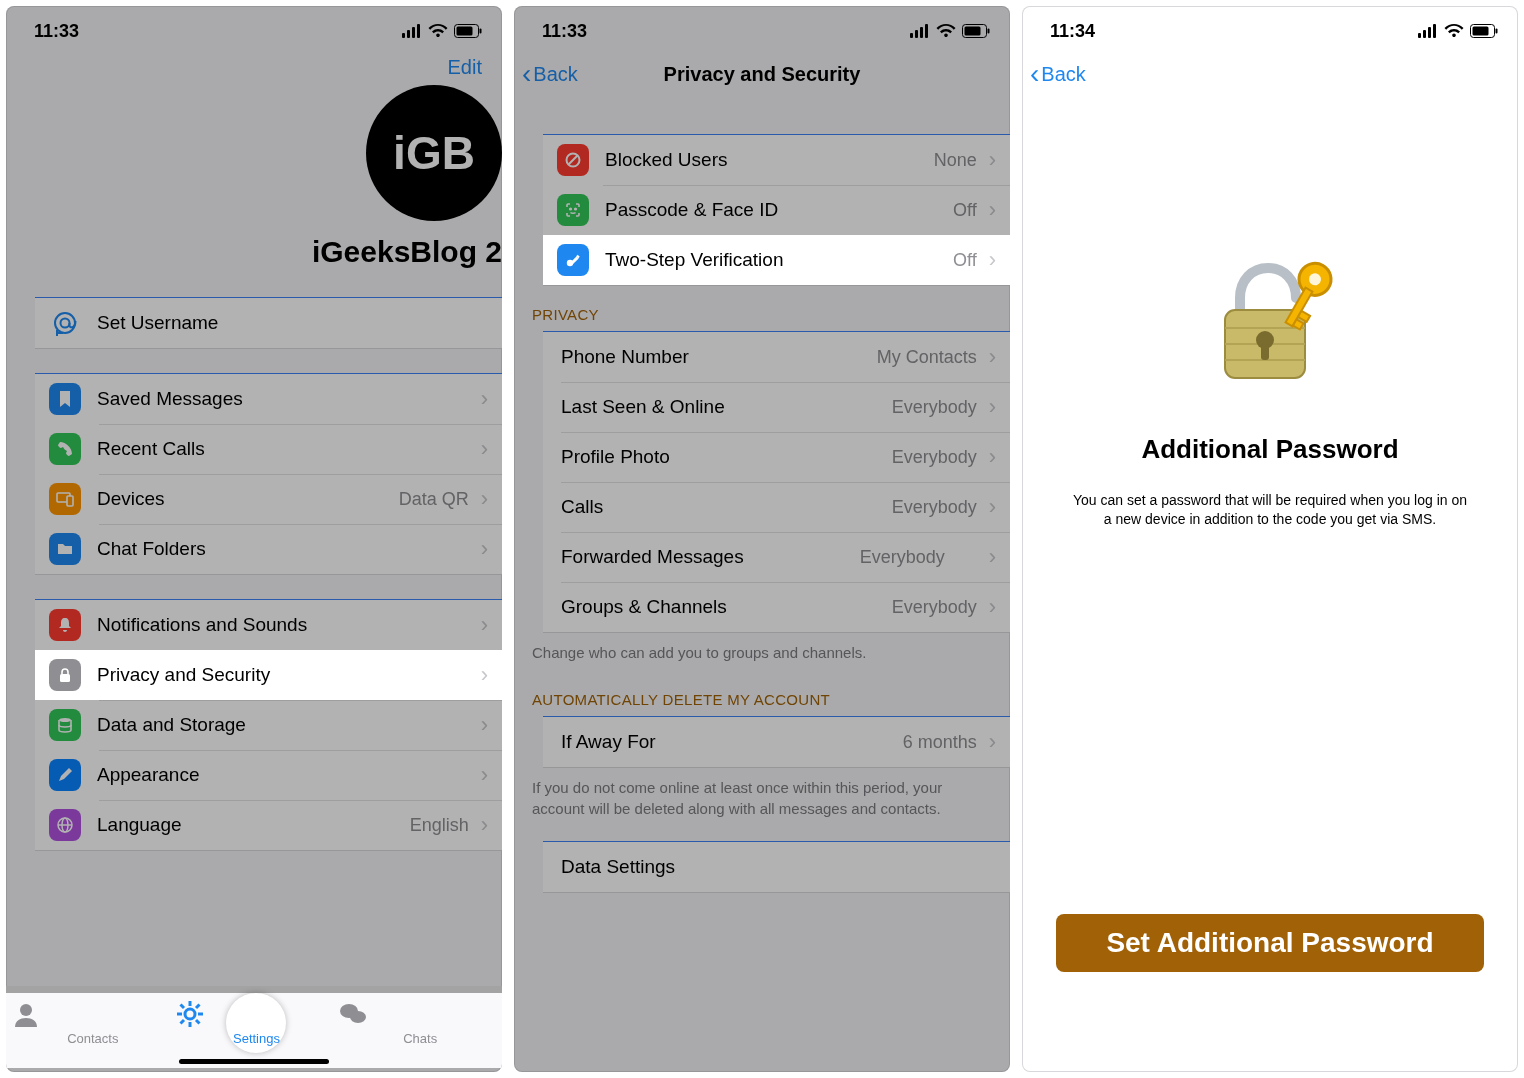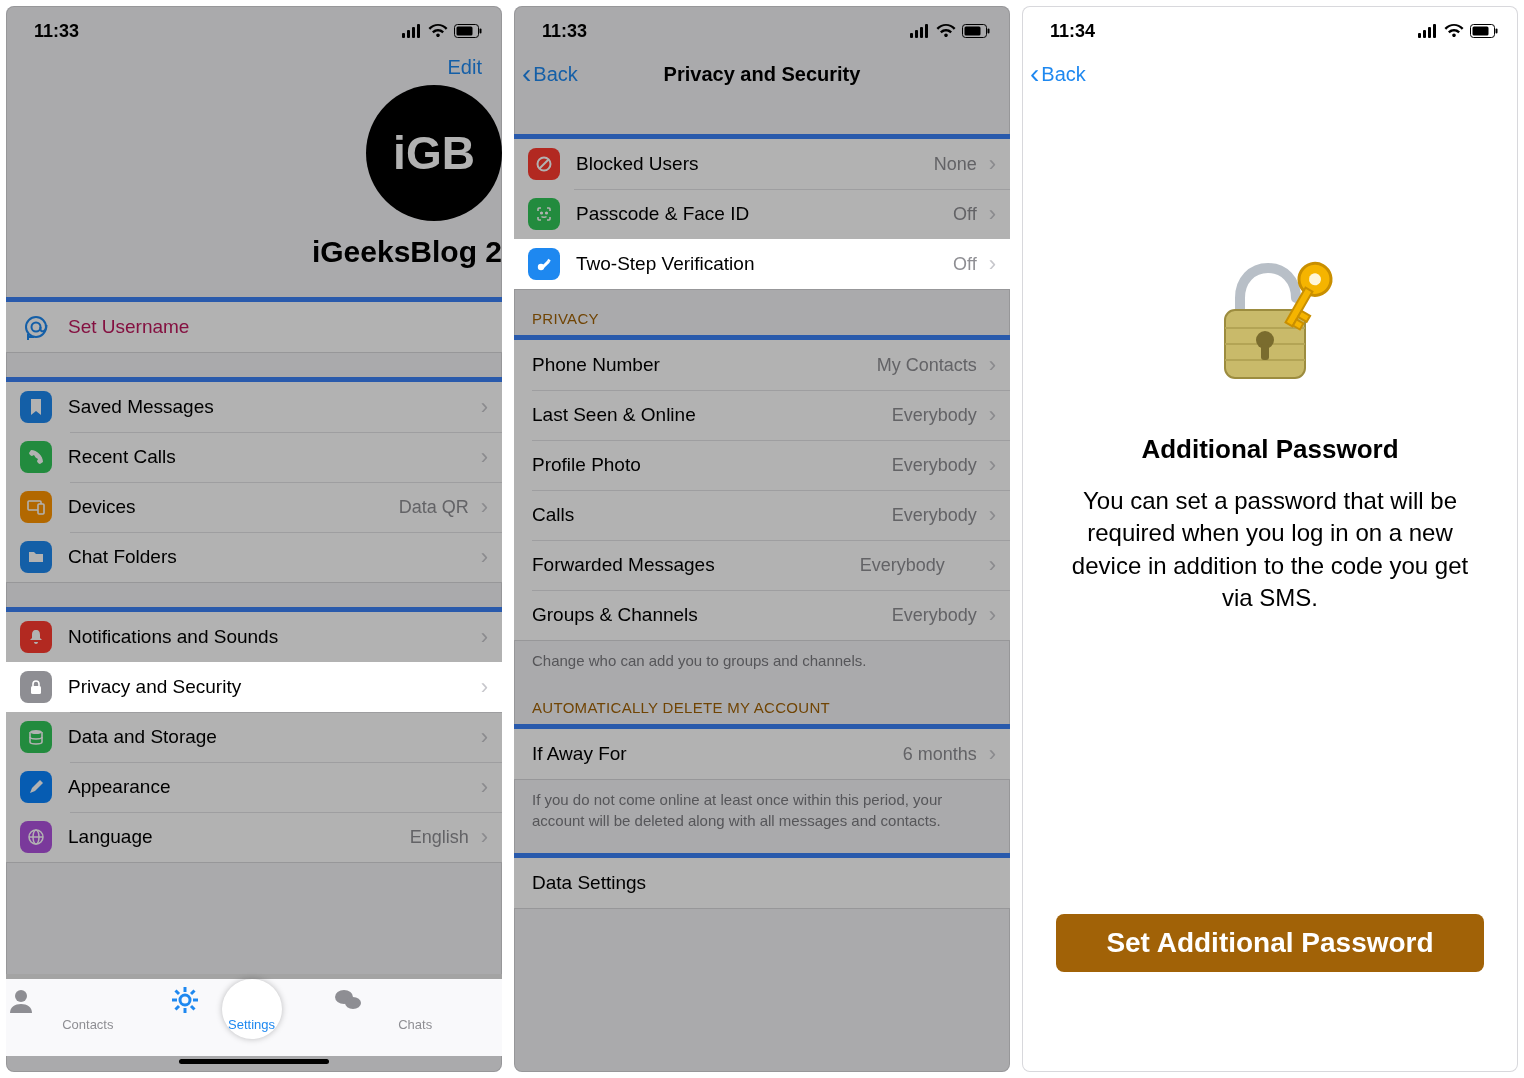--- a/index.html
+++ b/index.html
@@ -10,28 +10,28 @@
   .statusbar { display:flex; align-items:center; justify-content:space-between; padding: 10px 20px 4px 28px; font-size:18px; font-weight:600; color:#000; height:44px; }
   .status-icons { display:flex; align-items:center; gap:6px; }
   .chevron { color:#c7c7cc; font-size:22px; font-weight:300; }
 
   
   .s1-nav { display:flex; justify-content:flex-end; padding: 6px 20px 6px 20px; }
   .s1-nav a { color:#1e88f0; font-size:20px; }
   .profile-block { text-align:right; padding: 0 0 28px 0; }
   .avatar { width:136px; height:136px; border-radius:50%; background:#000; color:#fff; display:inline-flex; align-items:center; justify-content:center; font-size:46px; font-weight:900; }
   .profile-name { font-size:30px; font-weight:600; margin-top:14px; }
-  .section { background:#fff; border-top:5px solid #3b82f6; border-bottom:1px solid #d8d8dc; }
+  .section { background:#fff; border-top:1px solid #3b82f6; border-bottom:1px solid #d8d8dc;margin-left:29px; }
   .row { display:flex; align-items:center; height:50px; padding:0 14px 0 14px; position:relative; }
   .row + .row::before { content:""; position:absolute; top:0; left:64px; right:0; height:1px; background:#e2e2e6; }
   .icn { width:32px; height:32px; border-radius:8px; display:flex; align-items:center; justify-content:center; color:#fff; margin-right:16px; flex:none; }
   .row-label { flex:1; font-size:19px; color:#000; text-align:left; }
   .row-detail { color:#8e8e93; font-size:18px; margin-right:8px; }
   .gap { height:24px; }
-  .tabbar { position:absolute; bottom:16px; left:0; right:0; height:82px; background:#f9f9fb; border-top:5px solid #a3a3a3; display:flex; justify-content:flex-start; align-items:flex-start; padding-top:6px; z-index:5; }
+  .tabbar { position:absolute; bottom:4px; left:0; right:0; height:82px; background:#f9f9fb; border-top:7px solid #a3a3a3; display:flex; justify-content:flex-end; align-items:flex-start; padding-top:6px; z-index:5; }
   .tabitem { text-align:center; color:#8e8e93; font-size:13px; width:33%; }
   .tabitem .ticon { font-size:30px; height:32px; }
   .tab-active-circle { position:relative; }
   .tab-active-circle::before { content:""; position:absolute; width:60px; height:60px; background:#fff; border-radius:50%; left:50%; top:-6px; transform:translateX(-50%); box-shadow:0 0 6px rgba(0,0,0,0.25); }
   .tab-active-circle .ticon, .tab-active-circle .tlabel { position:relative; color:#1e88f0; }
   .home-indicator { position:absolute; bottom:8px; left:50%; transform:translateX(-50%); width:150px; height:5px; border-radius:3px; background:#000; z-index:6; }
   .highlight { position:relative; z-index:5; background:#fff; }
   .highlight::before { display:none; }
 
   
@@ -46,21 +46,21 @@
   .s2 .row.no-icon .row-label { margin-left:0; }
   .s2 .row.no-icon + .row.no-icon::before { left:18px; }
   .row .chevron { margin-left:4px; }
   .row.with-icon + .row.with-icon::before { left:60px; }
 
   
   .s3 { background:#fff; }
   .s3-nav { display:flex; align-items:center; height:48px; padding:0 8px; }
   .hero { text-align:center; padding: 150px 40px 0 40px; }
   .hero-title { font-size:26px; font-weight:700; margin-top:32px; }
-  .hero-desc { font-size:24px; color:#000; margin-top:20px; line-height:1.35; padding:0 6px; }
+  .hero-desc { font-size:14px; color:#000; margin-top:26px; line-height:1.35; padding:0 6px; }
   .cta-wrap { position:absolute; bottom:100px; left:0; right:0; padding:0 34px; }
   .cta { width:100%; height:58px; border:none; border-radius:8px; background:#a16207; color:#fff; font-size:28px; font-weight:600; }
 
   
   svg { display:block; }
 
   
   .lock-illus { display:inline-block; position:relative; width:150px; height:150px; }
 </style>
 </head>
@@ -110,21 +110,21 @@
       <div class="row">
         <span class="icn" style="background:none;color:#1e88f0;">
             <svg width="28" height="28" viewBox="0 0 28 28">
               <circle cx="14" cy="14" r="10" fill="none" stroke="#1e88f0" stroke-width="2"></circle>
               <circle cx="14" cy="14" r="4.5" fill="none" stroke="#1e88f0" stroke-width="2"></circle>
               <path d="M18.5 14v2c0 4 6 3 6-4" fill="none" stroke="#1e88f0" stroke-width="2"></path>
               <line x1="6" y1="24" x2="12" y2="24" stroke="#1e88f0" stroke-width="2"></line>
               <line x1="9" y1="21" x2="9" y2="27" stroke="#1e88f0" stroke-width="2" transform="translate(-3 0)"></line>
             </svg>
           </span>
-        <span class="row-label" style="color:#be185d">Set Username</span>
+        <span class="row-label" style="color:#000000">Set Username</span>
       </div>
     </div>
 
     <div class="gap"></div>
 
     <div class="section">
       <div class="row">
         <span class="icn" style="background:#1e88f0">
             <svg width="18" height="18" viewBox="0 0 18 18" fill="#fff">
               <path d="M4 1h10v16l-5-4-5 4z"></path>

